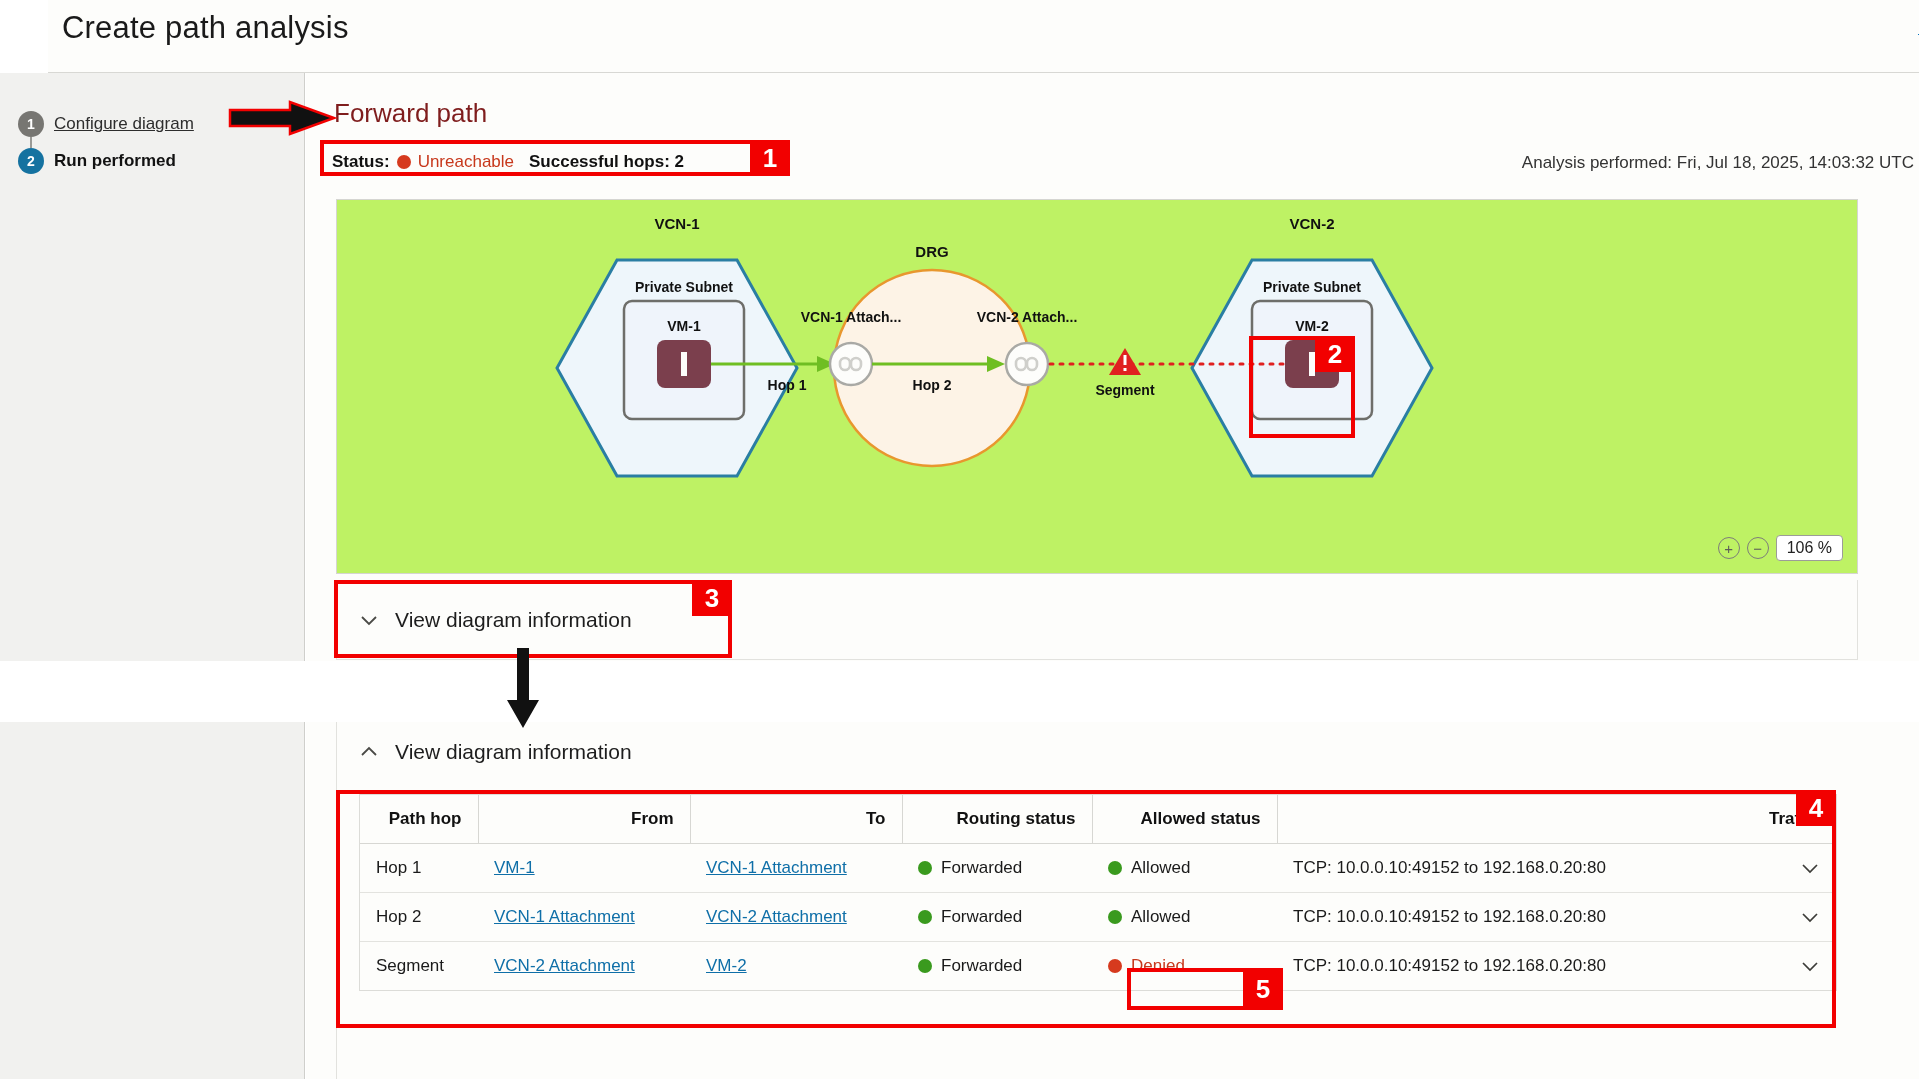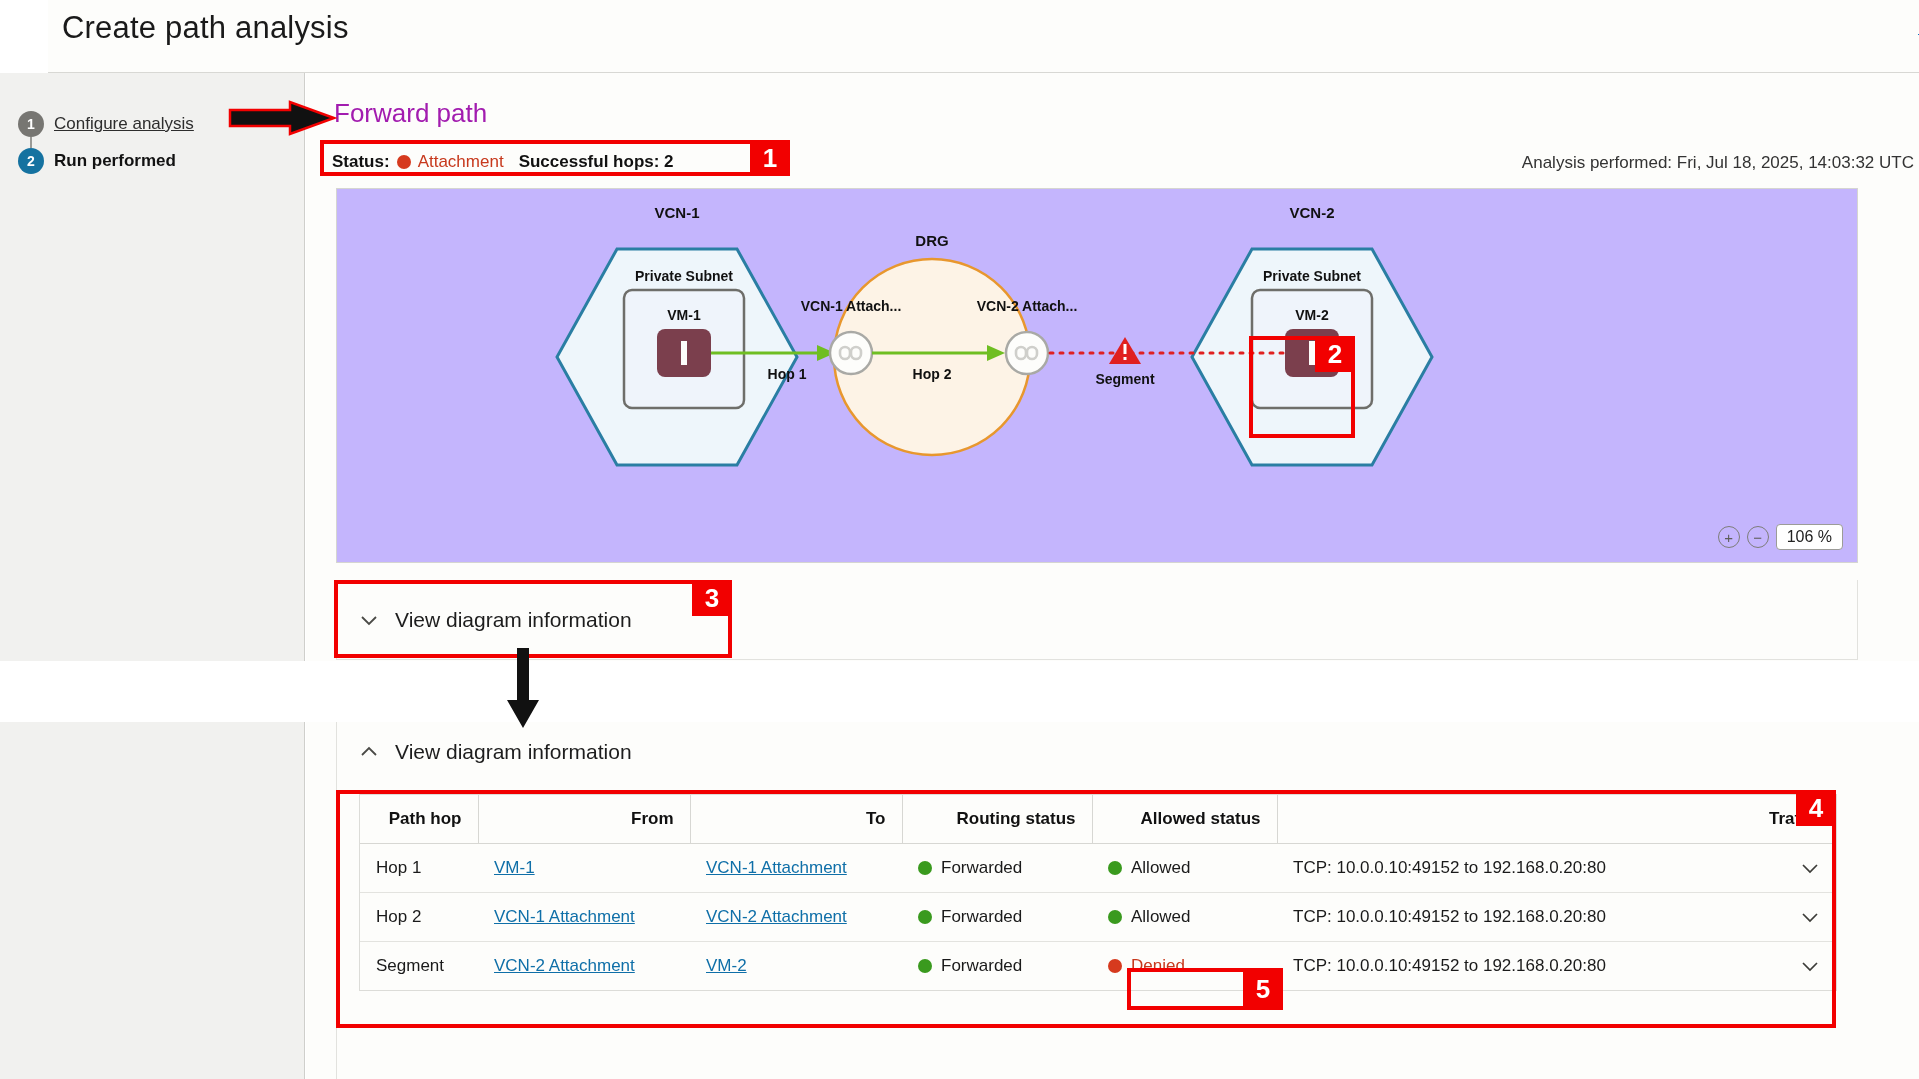--- a/index.html
+++ b/index.html
@@ -55,42 +55,42 @@
   
   .sidebar-lower {
     position: absolute; left: 0; top: 722px; width: 305px; height: 357px;
     background: #f1f1ef; border-right: 1px solid #cfcfcb;
   }
 
   
   .main { position: absolute; left: 306px; top: 73px; width: 1613px; height: 1006px; background: #fdfdfb; }
 
   .forward-title {
-    position: absolute; left: 334px; top: 98px; font-size: 26px; color: #a21caf;
+    position: absolute; left: 334px; top: 98px; font-size: 26px; color: #7f1d1d;
   }
 
   .status-line {
     position: absolute; left: 332px; top: 152px;
     font-size: 17px; color: #111; display: flex; align-items: center; gap: 7px; justify-content: center;
   }
   .status-lbl { font-weight: bold; }
   .dot { width: 14px; height: 14px; border-radius: 50%; display: inline-block; flex: none; }
   .dot-red { background: #d63a1e; }
   .dot-green { background: #3a9a1e; }
   .status-val { color: #c7381c; font-weight: 400; }
   .hops { font-weight: bold; margin-left: 8px; }
 
   .analysis-perf {
     position: absolute; right: 5px; top: 153px; font-size: 17px; color: #333;
   }
 
   
   .diagram-panel {
-    position: absolute; left: 336px; top: 188px; width: 1522px; height: 375px;
-    background: #c4b5fd; border: 1px solid #d5d5d1;
+    position: absolute; left: 336px; top: 199px; width: 1522px; height: 375px;
+    background: #bef264; border: 1px solid #d5d5d1;
   }
   .diag-svg { position: absolute; left: 0; top: 0; }
 
   .zoom-controls {
     position: absolute; right: 14px; bottom: 12px; display: flex; align-items: center; gap: 7px;
   }
   .zc-btn {
     width: 22px; height: 22px; border: 1.5px solid #7d7d79; border-radius: 50%;
     display: flex; align-items: center; justify-content: center;
     color: #5d5d59; font-size: 15px; line-height: 1; cursor: pointer; background: transparent;
@@ -160,36 +160,36 @@
 
   <div class="topbar">
     <div class="page-title">Create path analysis</div>
     <div class="help-link">Help</div>
   </div>
 
   <div class="sidebar">
     <div class="step-connector"></div>
     <div class="step step-1">
       <span class="step-bullet b-gray">1</span>
-      <span class="step-label-1">Configure analysis</span>
+      <span class="step-label-1">Configure diagram</span>
     </div>
     <div class="step step-2">
       <span class="step-bullet b-blue">2</span>
       <span class="step-label-2">Run performed</span>
     </div>
   </div>
 
   <div class="main"></div>
 
   <div class="forward-title">Forward path</div>
 
   <div class="status-line">
     <span class="status-lbl">Status:</span>
     <span class="dot dot-red"></span>
-    <span class="status-val">Attachment</span>
+    <span class="status-val">Unreachable</span>
     <span class="hops">Successful hops: 2</span>
   </div>
 
   <div class="analysis-perf">Analysis performed: Fri, Jul 18, 2025, 14:03:32 UTC</div>
 
   <div class="diagram-panel">
     <svg class="diag-svg" width="1520" height="373" viewBox="0 0 1520 373">
 
       <polygon points="280,60 400,60 460,168 400,276 280,276 220,168" fill="#eef6fb" stroke="#2a7ea3" stroke-width="3"></polygon>
 

